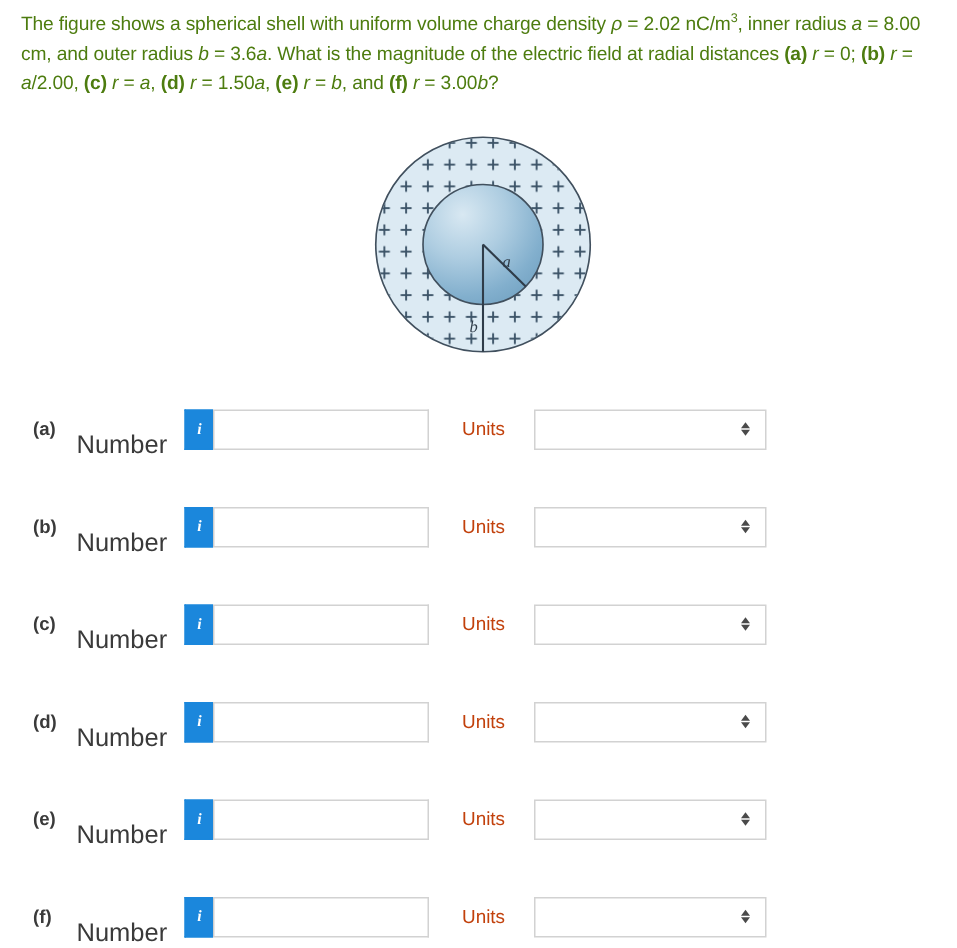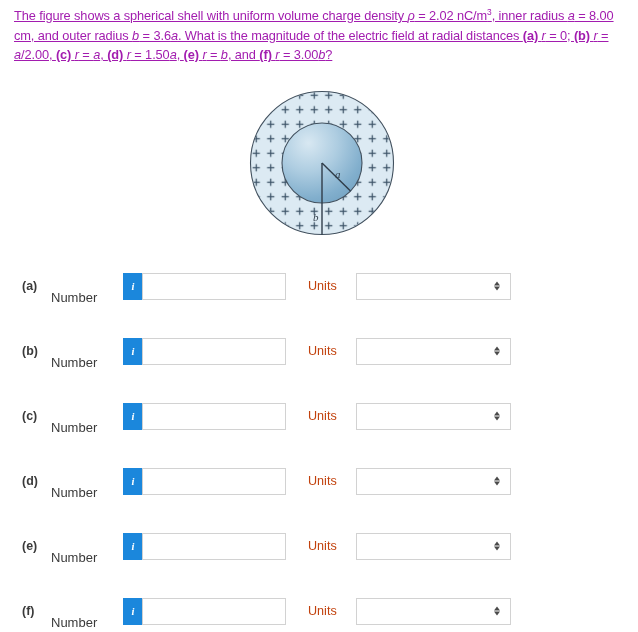--- a/index.html
+++ b/index.html
@@ -17,23 +17,22 @@
   }
 
   
   #question {
     position: absolute;
     left: 14px;
     top: 6px;
     width: 614px;
     font-size: 12.8px;
     line-height: 19.5px;
-    color: #a21caf;
+    color: #4d7c0f;
     letter-spacing: -0.1px;
-    text-decoration: underline;
   }
   #question .ital { font-style: italic; }
   #question .bold { font-weight: bold; }
   #question sup {
     font-size: 8.4px;
     vertical-align: super;
     line-height: 0;
   }
 
   
@@ -59,21 +58,21 @@
     position: absolute;
     left: 22px;
     width: 26px;
     font-size: 12.4px;
     font-weight: bold;
     color: #3a3a3a;
   }
   .row-number-label {
     position: absolute;
     left: 51px;
-    font-size: 13px;
+    font-size: 17px;
     color: #3a3a3a;
     margin-top: 22px;
   }
   .input-group {
     position: absolute;
     left: 123px;
     display: flex;
     align-items: stretch;
     height: 27px;
   }

